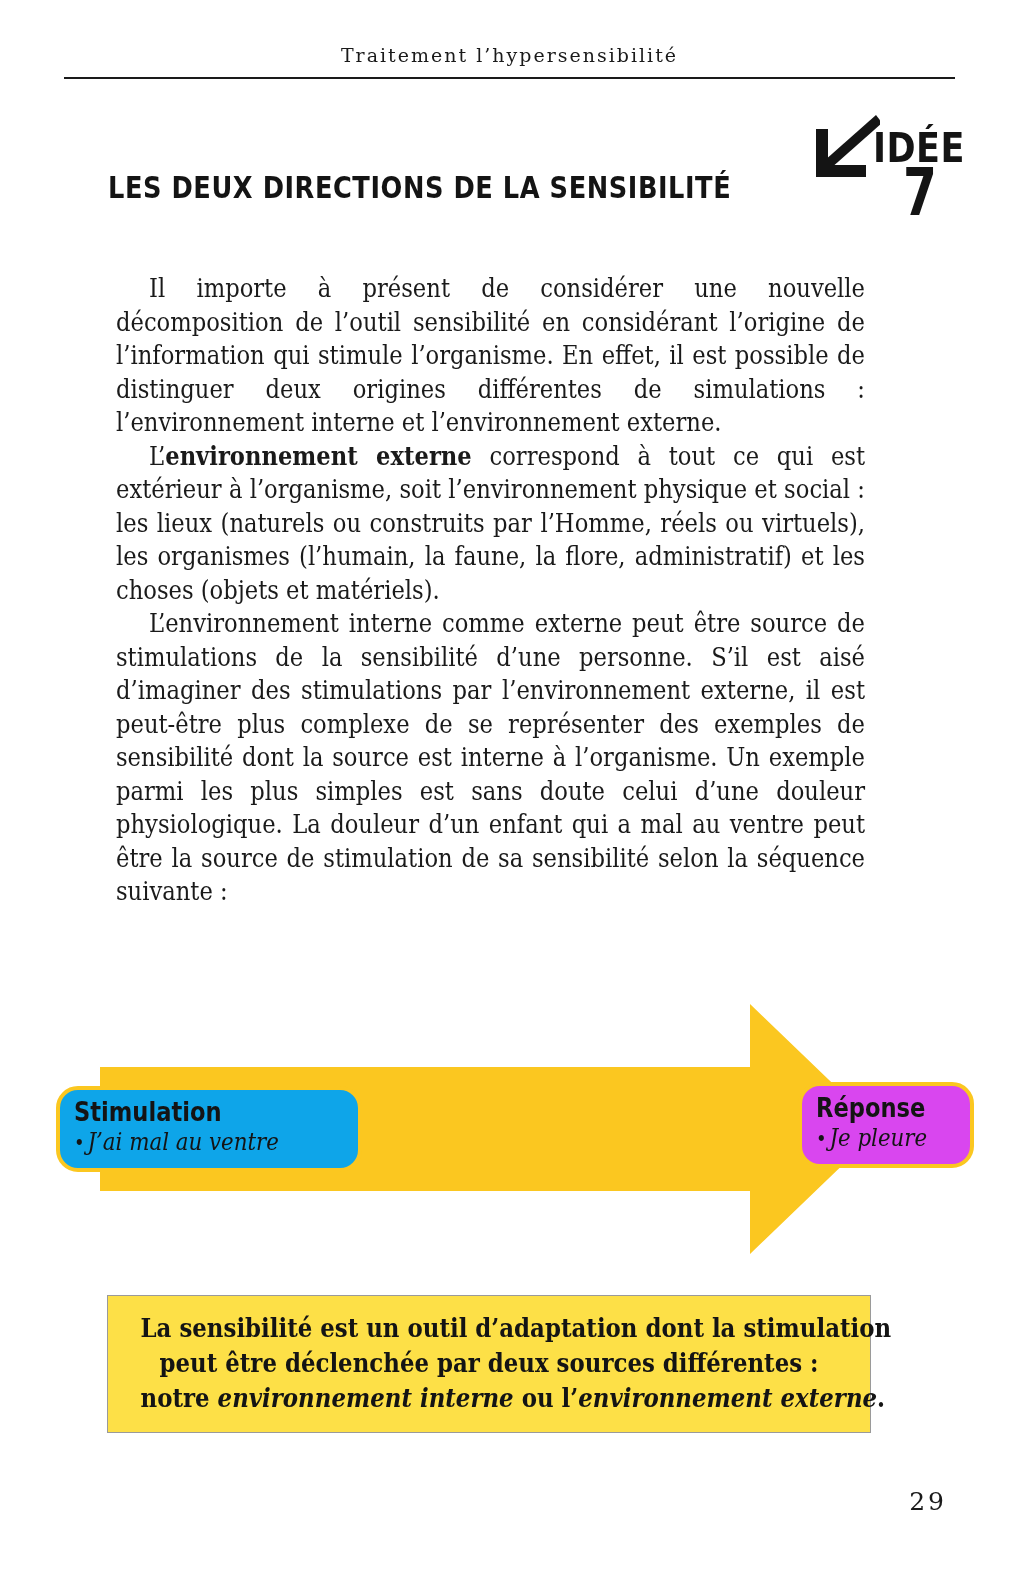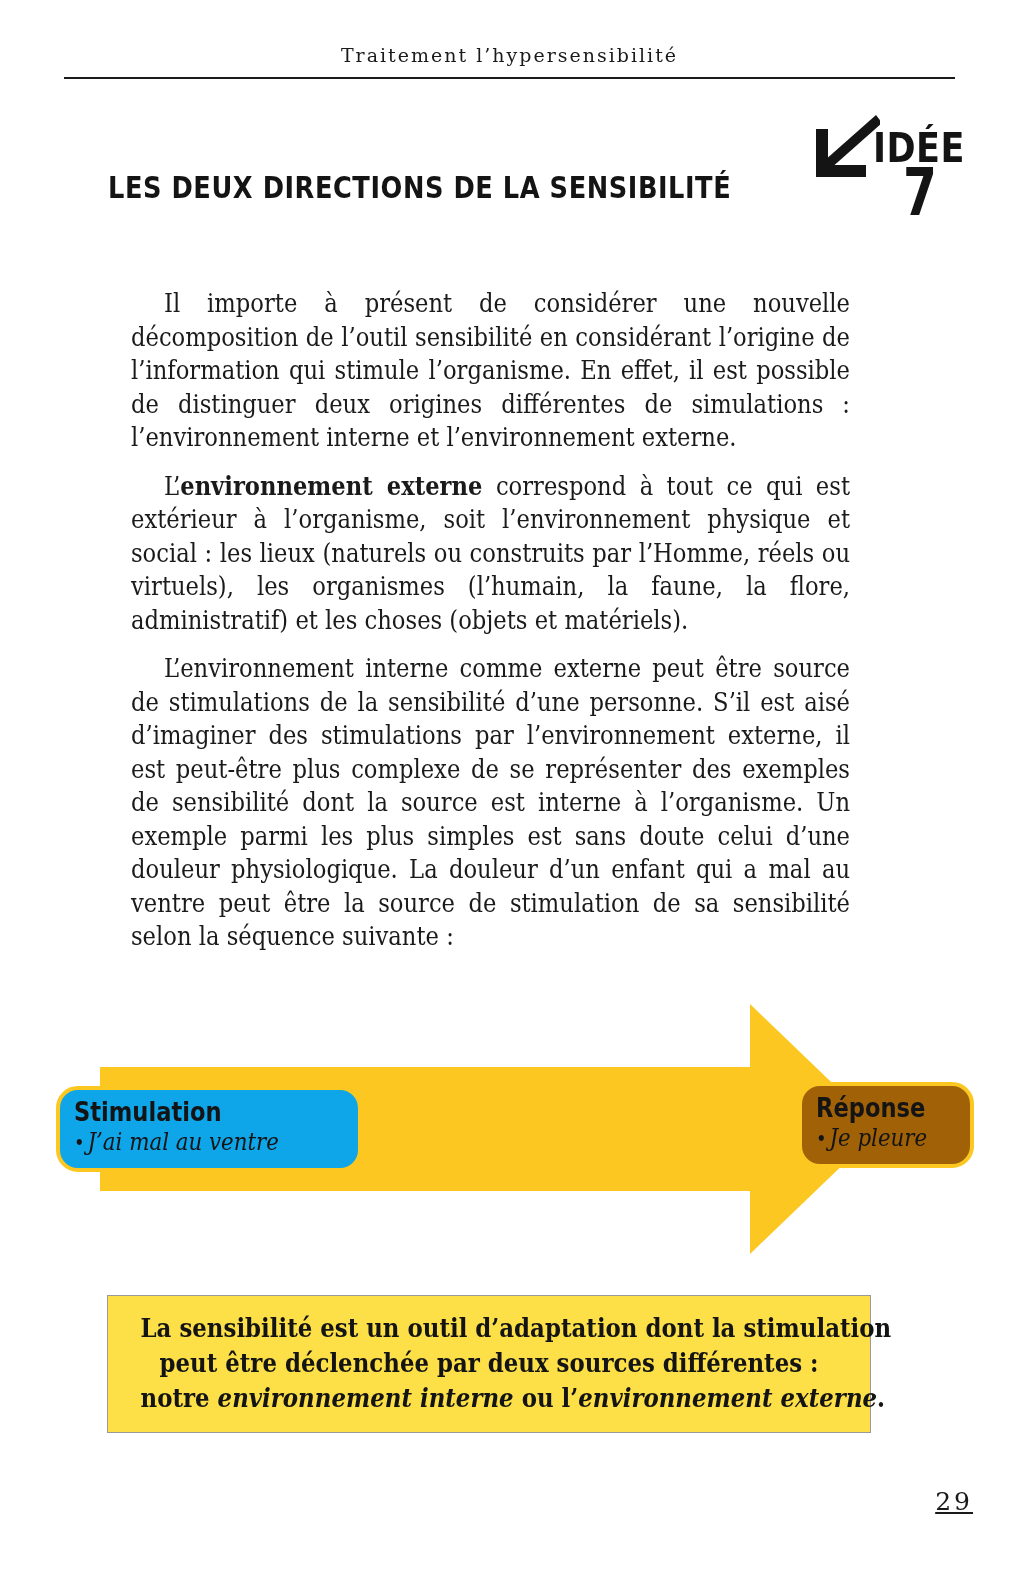--- a/index.html
+++ b/index.html
@@ -92,21 +92,21 @@
   }
 
   
   .body-col {
     position: absolute;
     left: 116px;
     top: 272px;
     width: 749px;
   }
   .body-col p {
-    margin: 15px;
+    margin: 0;
     text-align: justify;
     text-indent: 33px;
     font-family: "DejaVu Serif Condensed", "Liberation Serif", serif;
     font-size: 25.2px;
     line-height: 33.5px;
     color: #1a1a1a;
     -webkit-hyphens: none;
     hyphens: none;
   }
   .body-col p b { font-weight: bold; }
@@ -156,21 +156,21 @@
   #box-stimulation {
     left: 6px; top: 92px; width: 306px; height: 86px;
     background: #0ea5e9;
   }
   #box-traitement {
     left: 347px; top: 88px; width: 366px; height: 86px;
     background: #a6cfab;
   }
   #box-reponse {
     left: 748px; top: 88px; width: 176px; height: 86px;
-    background: #a16207;
+    background: #d946ef;
   }
 
   
   .callout {
     position: absolute;
     left: 107px;
     top: 1295px;
     width: 764px;
     box-sizing: border-box;
     background: #fde047;
@@ -185,27 +185,26 @@
     line-height: 35px;
     color: #141414;
     white-space: nowrap;
     transform: scaleX(0.96);
   }
   .callout-line i { font-style: italic; }
 
   
   .folio {
     position: absolute;
-    right: 46px;
+    right: 72px;
     top: 1487px;
     font-family: "DejaVu Serif", serif;
     font-size: 25px;
     letter-spacing: 3px;
     color: #1a1a1a;
-    text-decoration: underline;
   }
 </style>
 </head>
 <body>
 
 <div class="running-head">Traitement l’hypersensibilité</div>
 <div class="head-rule"></div>
 
 <div class="title-row">
   <div class="chapter-title">LES DEUX DIRECTIONS DE LA SENSIBILITÉ</div>

